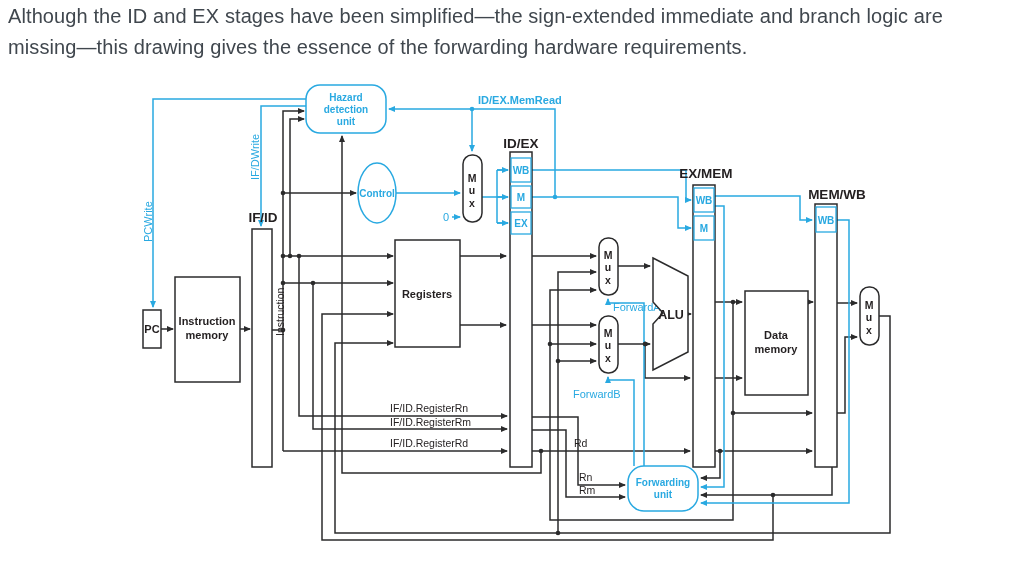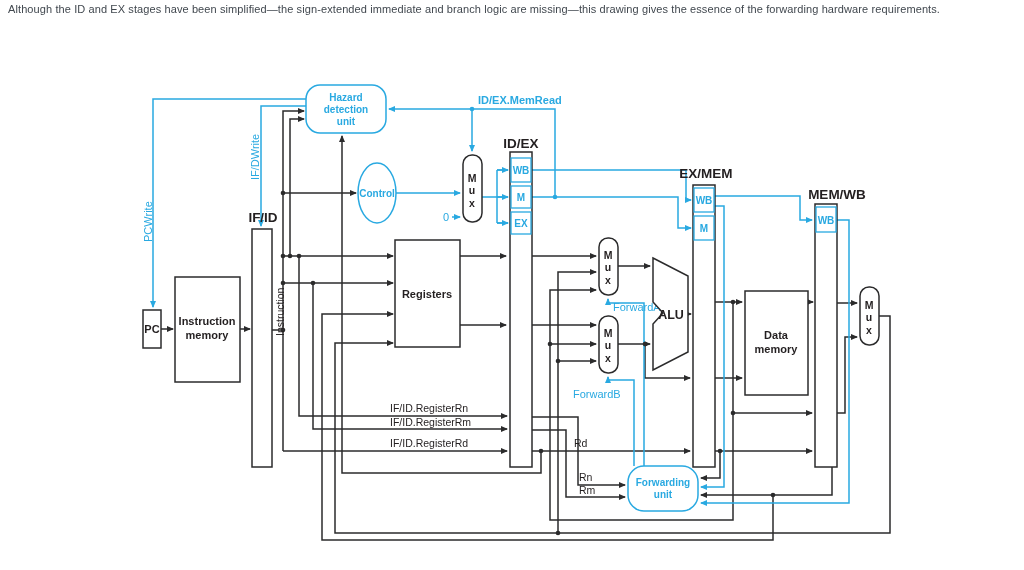--- a/index.html
+++ b/index.html
@@ -1,18 +1,18 @@
 <!DOCTYPE html>
 <html><head>
 <meta charset="utf-8">
 <style>
   html,body{margin:0;padding:0;background:#fff;}
   #stage{position:relative;width:1024px;height:570px;background:#fff;overflow:hidden;
          font-family:"Liberation Sans", sans-serif;}
-  #caption{position:absolute;left:8px;top:1px;width:1008px;font-size:11px;line-height:1.55;
+  #caption{position:absolute;left:8px;top:1px;width:1008px;font-size:20px;line-height:1.55;
            color:#40474e;letter-spacing:.1px;}
   svg{position:absolute;left:0;top:0;}
   .w{stroke:#2b2b2c;stroke-width:1.5;fill:none;}
   .c{stroke:#29a9e1;stroke-width:1.5;fill:none;}
   .blk{fill:#ffffff;stroke:#2b2b2c;stroke-width:1.5;}
   .cblk{fill:#ffffff;stroke:#29a9e1;stroke-width:1.5;}
   .sub{fill:#ffffff;stroke:#29a9e1;stroke-width:1.3;}
   text{fill:#231f20;}
   .t{font-size:11px;font-weight:bold;text-anchor:middle;}
   .tt{font-size:13.5px;font-weight:bold;text-anchor:middle;}

